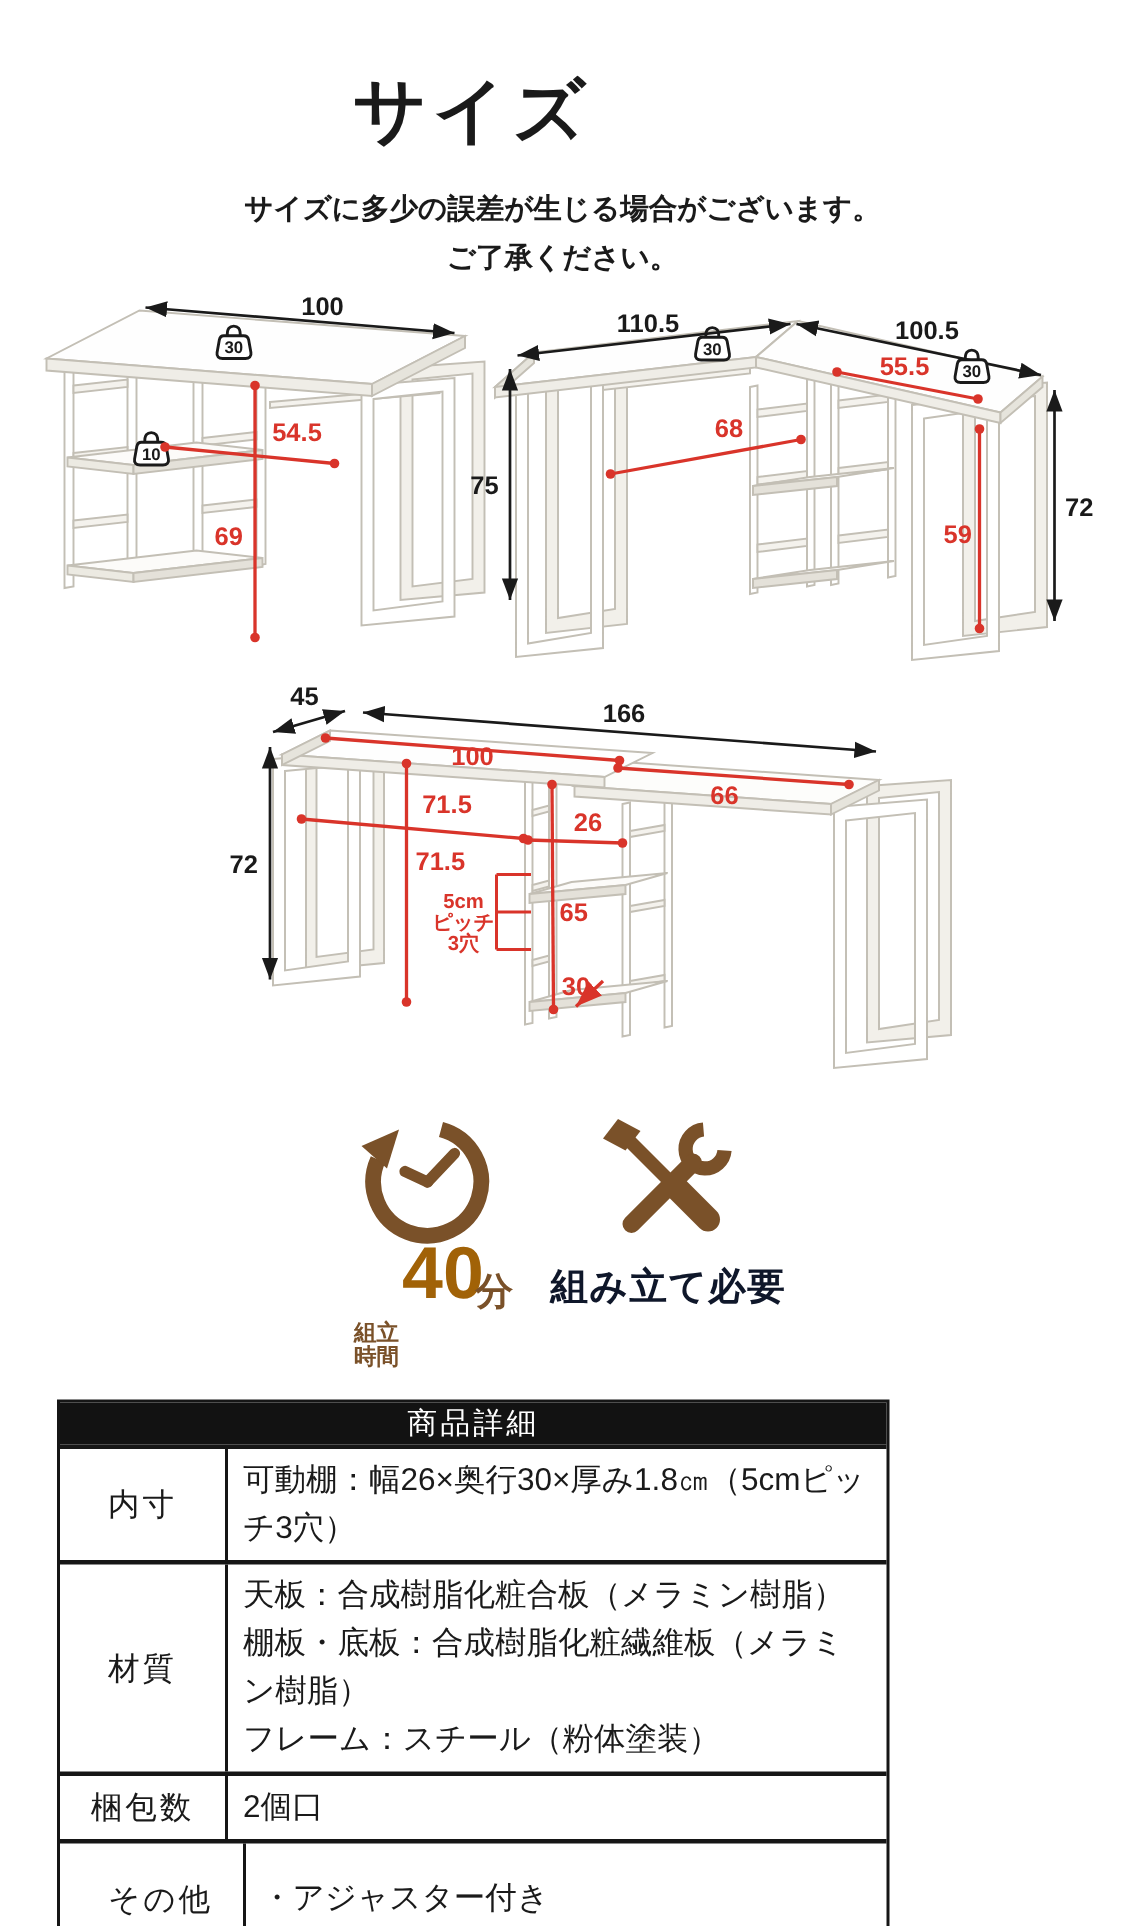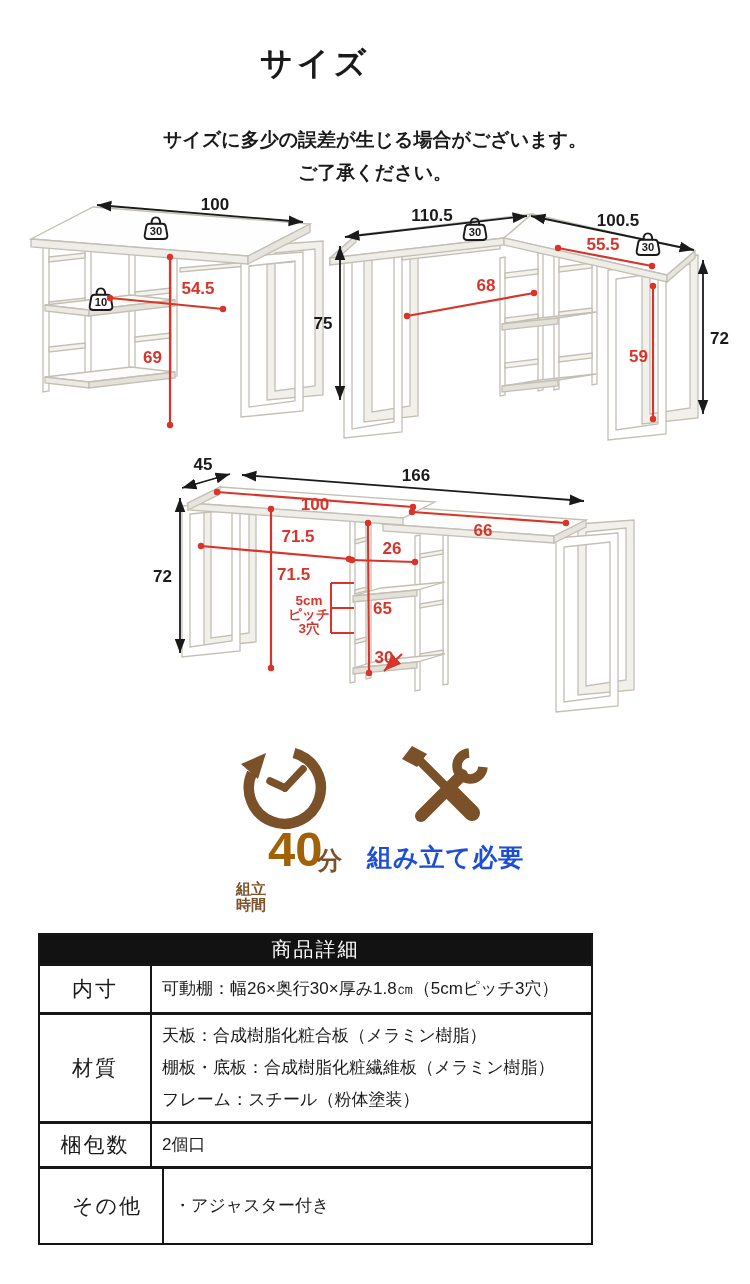--- a/index.html
+++ b/index.html
@@ -1,32 +1,32 @@
 <!DOCTYPE html>
 <html><head>
 <meta charset="utf-8">
 <style>
   html,body{margin:0;padding:0;background:#fff;}
   body{font-family:"Liberation Sans","DejaVu Sans",sans-serif;color:#1a1a1a;}
   #page{position:relative;width:750px;height:1284px;background:#fff;overflow:hidden;}
   .abs{position:absolute;}
   
-  .page-title{top:42px;left:0;width:630px;text-align:center;font-size:32px;font-weight:800;letter-spacing:4px;}
+  .page-title{top:42px;left:0;width:630px;text-align:center;font-size:48px;font-weight:800;letter-spacing:4px;}
   .size-note{top:123px;left:0;width:750px;text-align:center;font-size:19px;line-height:33px;font-weight:600;}
   
   .time-label{left:232px;top:837px;width:38px;text-align:center;font-size:15px;line-height:16px;font-weight:bold;color:#7a5129;margin-top:44px;}
   .time-value{left:268px;top:824px;font-size:49px;font-weight:bold;color:#a16207;line-height:50px;}
   .time-unit{left:317px;top:844px;font-size:25px;font-weight:bold;color:#7a5129;}
-  .required-label{left:367px;top:841px;font-size:25px;font-weight:bold;color:#1d4ed8;letter-spacing:1px;}
+  .required-label{left:367px;top:841px;font-size:25px;font-weight:bold;color:#0f172a;letter-spacing:1px;}
   
   .spec-table{left:38px;top:893px;width:555px;border:2px solid #161616;box-sizing:border-box;margin-top:40px;}
   .spec-header{height:28px;line-height:28px;background:#121212;color:#fff;text-align:center;font-size:20px;letter-spacing:2px;}
   .spec-row{display:flex;border-top:3px solid #161616;}
   .spec-label{width:110px;flex:none;display:flex;align-items:center;justify-content:center;font-size:21px;letter-spacing:2px;border-right:2px solid #161616;}
-  .spec-value{flex:1;padding:5px 10px;display:flex;flex-direction:column;justify-content:center;font-size:17px;line-height:32px;}
+  .spec-value{flex:1;padding:5px 10px;display:flex;flex-direction:column;justify-content:center;font-size:21px;line-height:32px;}
   .h1r{min-height:46px;} .h2r{min-height:100px;} .h3r{min-height:36px;} .h4r{min-height:74px;padding-left:12px;}
   svg text{font-family:"Liberation Sans","DejaVu Sans",sans-serif;}
 </style>
 </head>
 <body>
 
 <div id="page">
 
   <div class="abs page-title">サイズ</div>
   <div class="abs size-note">

